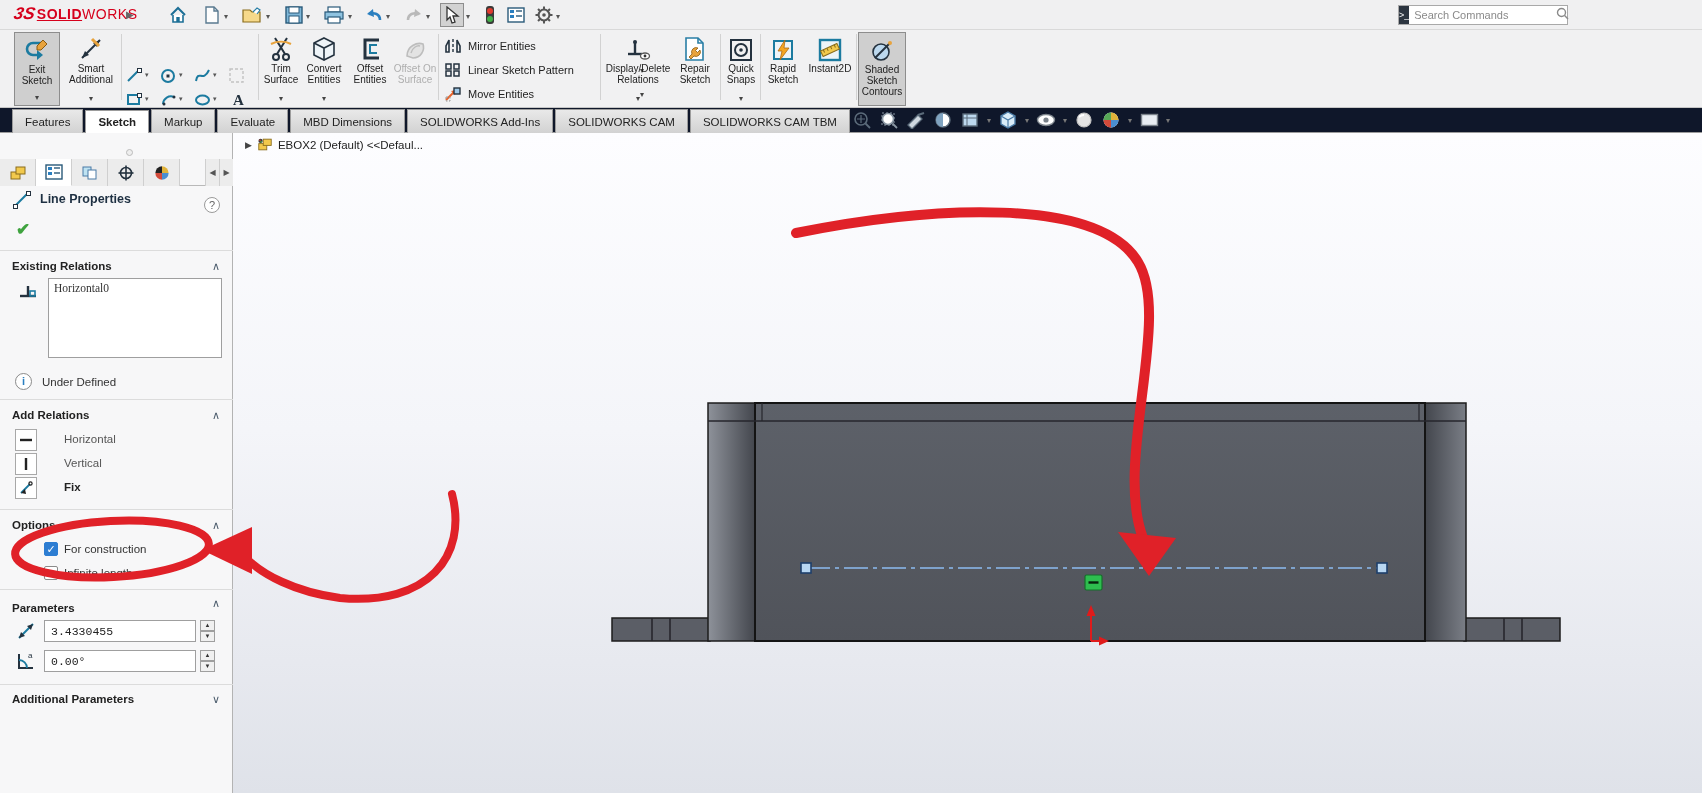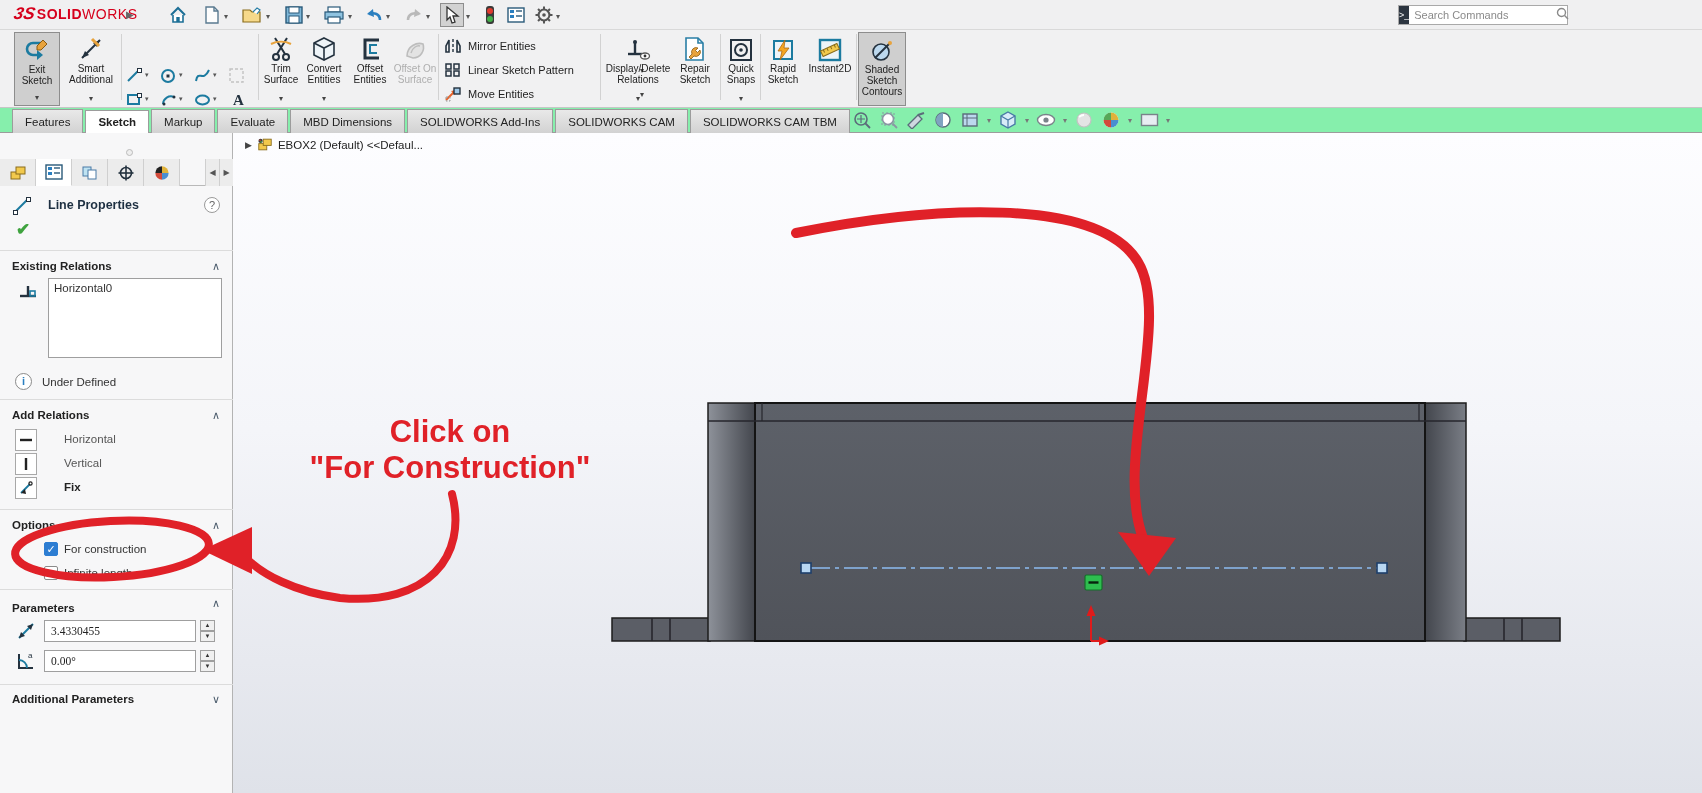--- a/index.html
+++ b/index.html
@@ -4,21 +4,21 @@
 <style>
   * { margin:0; padding:0; box-sizing:border-box; }
   html,body { width:1702px; height:793px; font-family:"Liberation Sans", sans-serif; background:#f0f0f1; overflow:hidden; }
   #app { position:relative; width:1702px; height:793px; }
 
   
   #titlebar { position:absolute; left:0; top:0; width:1702px; height:30px; background:#f0f0f1; border-bottom:1px solid #d9d9d9; }
   .logo { position:absolute; left:14px; top:4px; display:flex; align-items:center; gap:2px; color:#d6001c; }
   .logo .mark { font-style:italic; font-weight:bold; font-size:17px; transform:skewX(-12deg); }
   .logo .word { font-size:14px; letter-spacing:.5px; }
-  .logo .word b { font-weight:bold; }
+  .logo .word b { font-weight:bold;text-decoration:underline; }
   .flyout-arrow { position:absolute; left:126px; top:9px; color:#666; font-size:10px; }
   .tb-ico { position:absolute; top:3px; width:24px; height:24px; display:flex; align-items:center; justify-content:center; }
   .tb-drop { position:absolute; top:12px; font-size:8px; color:#555; }
   .pressed-box { background:#d2d2d2; border:1px solid #8d8d8d; }
   #doc-title { position:absolute; left:720px; top:8px; width:560px; text-align:center; font-size:12px; color:#2b2b2b; }
   #search-box { position:absolute; left:1398px; top:5px; width:170px; height:20px; background:#fff; border:1px solid #a9a9a9; display:flex; align-items:center; }
   #search-box .sicon { width:18px; height:18px; background:#2c3540; color:#fff; font-size:9px; display:flex; align-items:center; justify-content:center; margin-right:5px; }
   #search-box input { border:none; outline:none; flex:1; font-size:11px; color:#444; font-family:"Liberation Sans",sans-serif; background:transparent; }
   #search-box input::placeholder { color:#8a8a8a; }
 
@@ -30,21 +30,21 @@
   .rbtn .rlabel { margin-top:1px; }
   .rbtn .rdrop { margin-top:auto; font-size:8px; color:#444; padding-bottom:2px; }
   .rbtn.pressed { background:#cfcfcf; border:1px solid #8d8d8d; }
   .rbtn.disabled { color:#aeaeae; }
   .gcell { position:absolute; width:30px; height:22px; display:flex; align-items:center; }
   .gcell .gd { font-size:7px; color:#555; margin-left:2px; }
   .mrow { position:absolute; left:444px; display:flex; align-items:center; gap:6px; font-size:11px; color:#222; width:200px; }
   .mrow .md { margin-left:auto; font-size:8px; color:#444; }
 
   
-  #tabrow { position:absolute; left:0; top:108px; width:1702px; height:25px; background:#86efac; border-bottom:1px solid #9c9c9c; }
+  #tabrow { position:absolute; left:0; top:108px; width:1702px; height:25px; background:#0f172a; border-bottom:1px solid #9c9c9c; }
   .tab { display:inline-flex; align-items:center; height:24px; padding:0 12px; margin-top:1px; font-size:11.5px; color:#222; background:linear-gradient(#e9e9e9,#d2d2d2); border:1px solid #9c9c9c; border-bottom:none; margin-right:2px; }
   .tab.active { background:#fff; font-weight:bold; border-bottom:1px solid #fff; }
   #tabs-left { position:absolute; left:12px; top:0; white-space:nowrap; }
   #headsup { position:absolute; left:852px; top:2px; display:flex; align-items:center; gap:7px; }
   .hud { width:20px; height:20px; display:flex; align-items:center; justify-content:center; }
   .hud-drop { font-size:8px; color:#777; }
 
   
   #panel { position:absolute; left:0; top:133px; width:233px; height:660px; background:#f7f7f8; border-right:1px solid #b3b3b3; font-size:11.5px; color:#333; }
   #panel .dot { position:absolute; left:126px; top:16px; width:7px; height:7px; border:1px solid #bbb; border-radius:50%; background:#eee; }
@@ -54,21 +54,21 @@
   .pmnav { width:14px; height:27px; display:flex; align-items:center; justify-content:center; font-size:8px; color:#555; background:#ececec; border-left:1px solid #cfcfcf; }
   .sec-h { position:absolute; left:12px; font-weight:bold; color:#222; }
   .chev { position:absolute; right:12px; color:#4a5b6b; font-size:11px; }
   .hr { position:absolute; left:0; width:233px; height:1px; background:#dcdcdc; }
   .relbox { position:absolute; left:48px; width:174px; background:#fff; border:1px solid #9f9f9f; padding:3px 5px; }
   .iconbox { position:absolute; left:15px; width:22px; height:22px; background:#fff; border:1px solid #a8a8a8; display:flex; align-items:center; justify-content:center; }
   .cb { position:absolute; left:44px; width:14px; height:14px; border:1px solid #8b8b8b; background:#fff; border-radius:2px; }
   .cb.on { background:#2d7dd2; border-color:#2d7dd2; color:#fff; font-size:11px; line-height:13px; text-align:center; }
   .cblabel { position:absolute; left:64px; }
   .pfield { position:absolute; left:44px; width:152px; height:22px; background:#fff; border:1px solid #9f9f9f; }
-  .pfield input { width:100%; height:100%; border:none; outline:none; font-size:11.5px; padding:0 6px; font-family:Liberation Serif, serif; color:#222; background:transparent; }
+  .pfield input { width:100%; height:100%; border:none; outline:none; font-size:11.5px; padding:0 6px; font-family:Liberation Mono, monospace; color:#222; background:transparent; }
   .spin { position:absolute; left:200px; width:15px; height:22px; display:flex; flex-direction:column; }
   .spin div { flex:1; border:1px solid #9f9f9f; background:#f0f0f0; font-size:6px; line-height:9px; text-align:center; color:#333; }
   .green-check { position:absolute; left:16px; color:#3fa33f; font-weight:bold; font-size:17px; }
   .help { position:absolute; right:12px; top:-2px; width:16px; height:16px; border:1px solid #9a9a9a; border-radius:50%; color:#666; font-size:11px; text-align:center; line-height:14px; background:#fff; }
 
   
   #viewport { position:absolute; left:233px; top:133px; width:1469px; height:660px; background:linear-gradient(#fdfdff 0%, #f4f5f9 45%, #e7e9ef 80%, #dfe2e9 100%); overflow:hidden; }
   #tree-head { position:absolute; left:12px; top:4px; display:flex; align-items:center; gap:5px; font-size:11.5px; color:#222; }
   #tree-head .tri { color:#444; font-size:9px; }
   #model-svg { position:absolute; left:0; top:0; }
@@ -571,40 +571,40 @@
             <path d="M9 9 9 1.5A7.5 7.5 0 0 1 16.5 9z" fill="#e0b23a"></path>
             <path d="M9 9h7.5A7.5 7.5 0 0 1 9 16.5z" fill="#4a8ed0"></path>
             <path d="M9 9v7.5A7.5 7.5 0 0 1 1.5 9z" fill="#d24a3a"></path>
             <path d="M9 9H1.5A7.5 7.5 0 0 1 9 1.5z" fill="#222"></path>
           </svg>
         </span>
       <span class="pmnav" style="margin-left:auto">◀</span>
       <span class="pmnav">▶</span>
     </div>
 
-    <div style="position:absolute; left:12px; top:62px; display:flex; align-items:center; gap:16px;">
+    <div style="position:absolute; left:12px; top:56px; display:flex; align-items:center; gap:8px;">
       <svg width="20" height="20" viewBox="0 0 20 20">
           <line x1="3" y1="17" x2="16" y2="4" stroke="#1c7ba0" stroke-width="2"></line>
           <rect x="1.5" y="15.5" width="4" height="4" fill="#fff" stroke="#24323f"></rect>
           <rect x="14.5" y="2.5" width="4" height="4" fill="#fff" stroke="#24323f"></rect>
         </svg>
       <span style="font-weight:bold; font-size:12.5px; color:#1e3042;">Line Properties</span>
     </div>
     <div class="help" style="top:64px">?</div>
     <div class="green-check" style="top:86px">✔</div>
     <div class="hr" style="top:117px"></div>
 
     <div class="sec-h" style="top:127px">Existing Relations</div>
     <span class="chev" style="top:127px">∧</span>
     <svg style="position:absolute; left:18px; top:148px;" width="22" height="20" viewBox="0 0 22 20">
         <line x1="2" y1="15" x2="18" y2="15" stroke="#24323f" stroke-width="2.4"></line>
         <line x1="10" y1="5" x2="10" y2="15" stroke="#24323f" stroke-width="2.4"></line>
         <rect x="12" y="10" width="5" height="5" fill="none" stroke="#1c7ba0" stroke-width="1.6"></rect>
       </svg>
-    <div class="relbox" style="top:145px; height:80px;">
+    <div class="relbox" style="top:145px; height:80px;font-family:Liberation Serif, serif;">
       <div>Horizontal0</div>
     </div>
     <div style="position:absolute; left:15px; top:240px; display:flex; align-items:center; gap:10px;">
       <span style="width:17px;height:17px;border:1.4px solid #8a8a8a;border-radius:50%;color:#2a7fc0;font-size:11px;font-weight:bold;text-align:center;line-height:15px;background:#fff;">i</span>
       <span>Under Defined</span>
     </div>
     <div class="hr" style="top:266px"></div>
 
     <div class="sec-h" style="top:276px">Add Relations</div>
     <span class="chev" style="top:276px">∧</span>
@@ -734,16 +734,14 @@
   <svg id="overlay-svg" width="1702" height="793" viewBox="0 0 1702 793">
 
     <path d="M 796 233 C 930 206 1098 196 1138 262 C 1172 318 1114 462 1143 538" fill="none" stroke="#e02128" stroke-width="10" stroke-linecap="round"></path>
     <polygon points="1118,532 1176,538 1149,576" fill="#e02128"></polygon>
 
     <path d="M 452 494 C 468 556 428 606 340 598 C 294 592 262 574 246 558" fill="none" stroke="#e02128" stroke-width="8" stroke-linecap="round"></path>
     <polygon points="252,527 252,574 202,550" fill="#e02128"></polygon>
 
     <ellipse cx="112" cy="549" rx="97" ry="28" fill="none" stroke="#e02128" stroke-width="8" transform="rotate(-3 112 549)"></ellipse>
   </svg>
-  <div id="ann2" class="ann">Click on
-"For Construction"</div>
 
 </div>
 
 </body></html>

